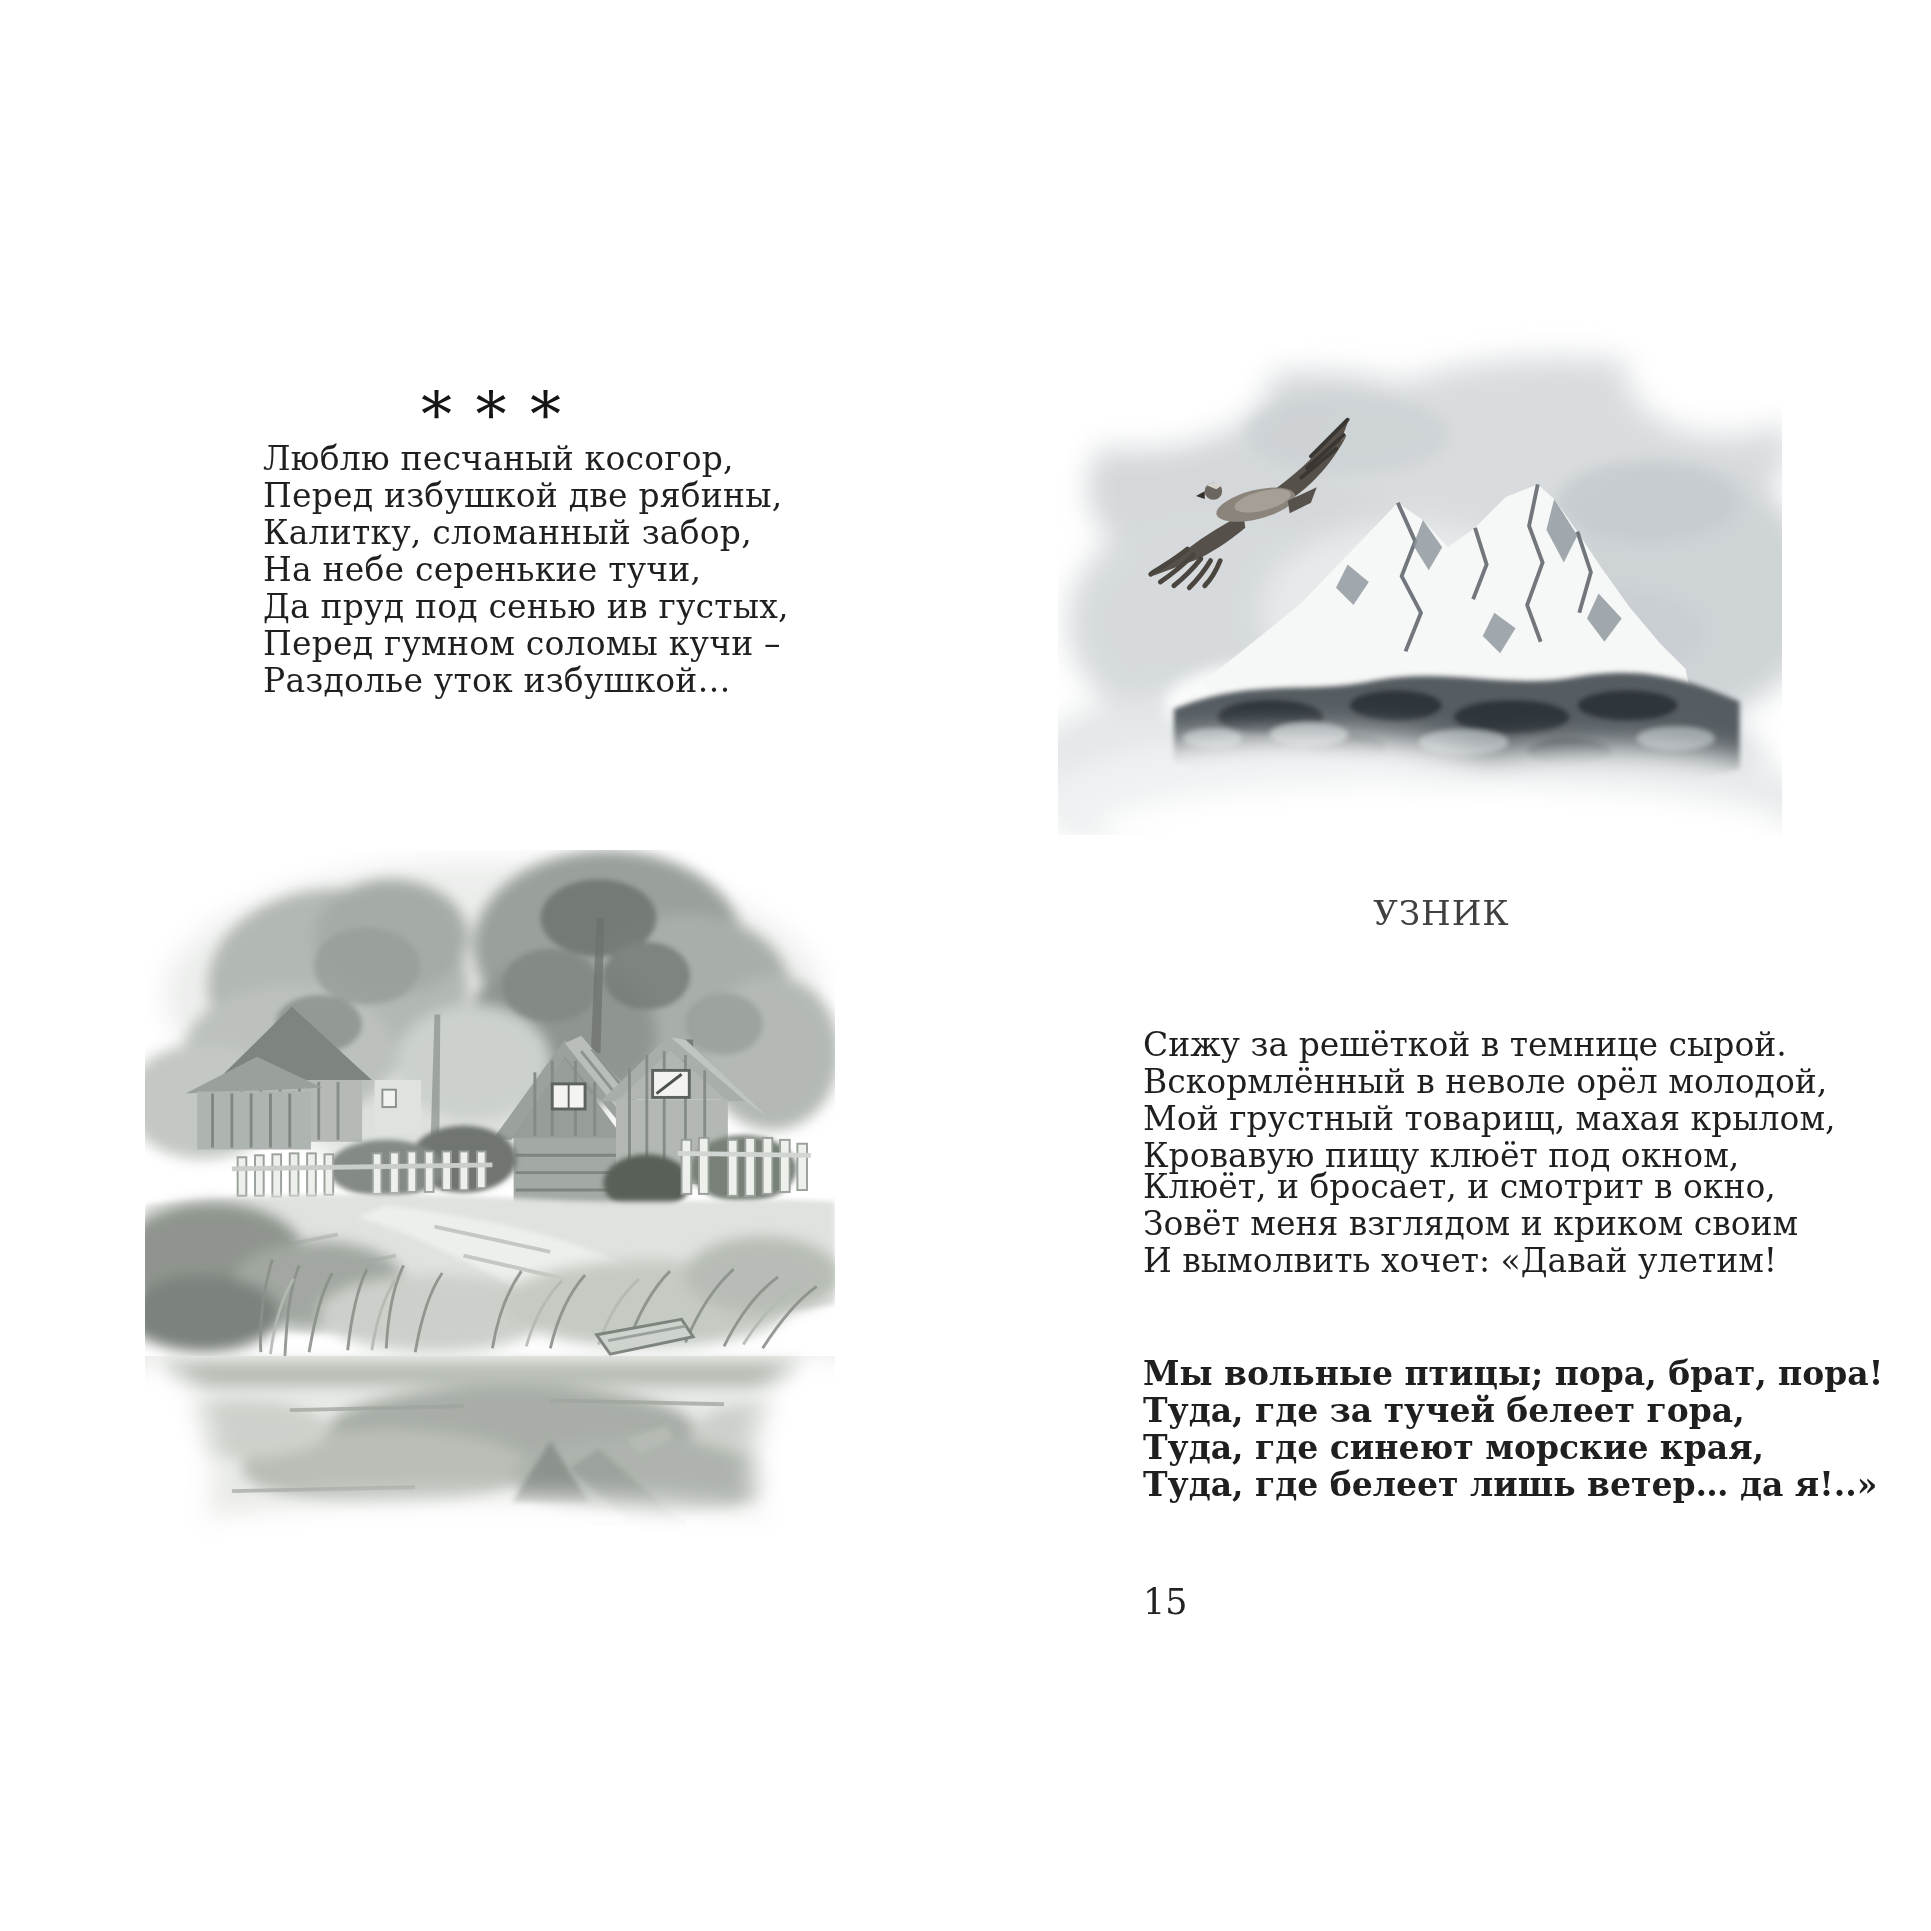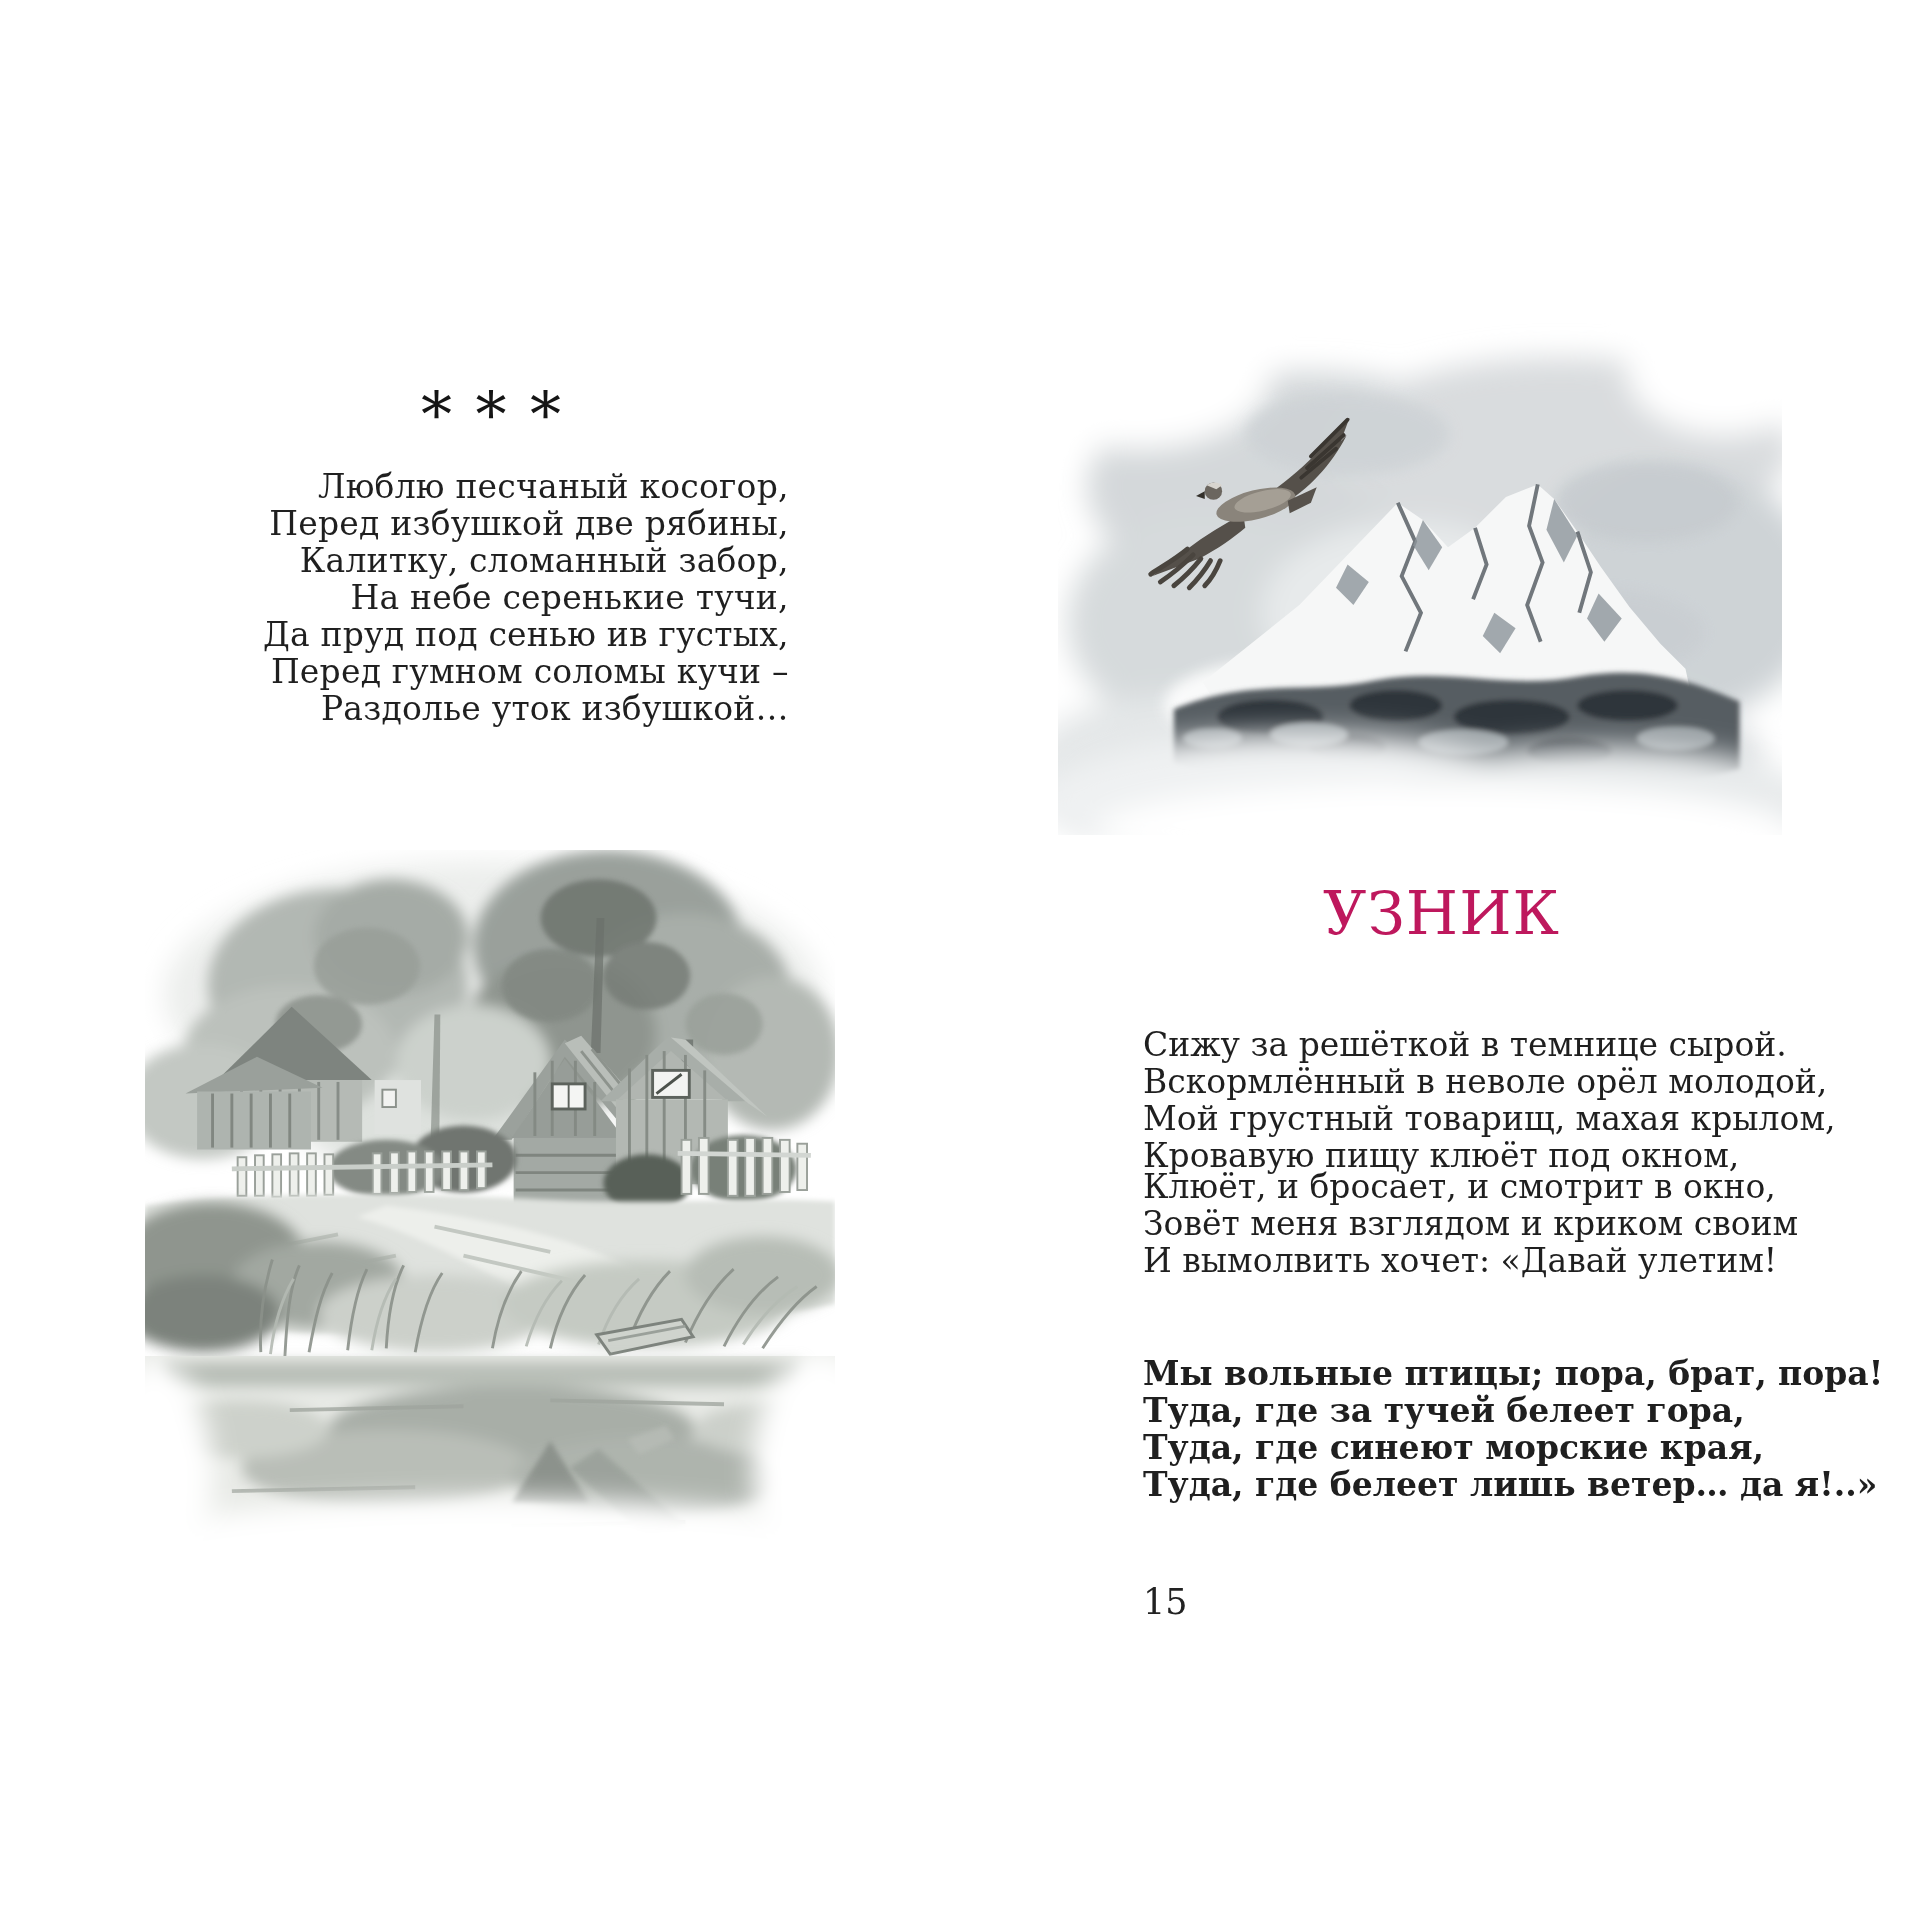--- a/index.html
+++ b/index.html
@@ -7,36 +7,36 @@
     position:relative;width:1931px;height:1931px;background:#ffffff;
     font-family:"DejaVu Serif","Liberation Serif",serif;color:#1f1f1f;overflow:hidden;
   }
   .abs{position:absolute;}
   .poem{font-size:33px;line-height:37px;letter-spacing:0.2px;}
   .poem .poem-line{white-space:pre;}
   .section-marker{
     font-size:62px;line-height:62px;text-align:center;letter-spacing:1.9px;color:#151515;
   }
   .poem-title{
-    font-size:60px;line-height:54px;text-align:center;letter-spacing:1px;color:#be185d;
+    font-size:34px;line-height:54px;text-align:center;letter-spacing:1px;color:#404040;
   }
   .stanza{font-size:33px;line-height:37px;}
   .page-number{font-size:35px;line-height:39px;text-align:left;color:#222;}
   svg{display:block;}
 </style>
 </head>
 <body>
 
 <div class="spread">
 
   <div class="abs" style="left:0;top:0;width:966px;height:1931px;">
 
     <div class="abs section-marker" style="left:263px;top:384px;width:458px;">* * *</div>
 
-    <div class="abs poem" style="left:263px;top:468px;text-align:right;">
+    <div class="abs poem" style="left:263px;top:440px;">
       <div class="poem-line">Люблю песчаный косогор,</div>
       <div class="poem-line">Перед избушкой две рябины,</div>
       <div class="poem-line">Калитку, сломанный забор,</div>
       <div class="poem-line">На небе серенькие тучи,</div>
       <div class="poem-line">Да пруд под сенью ив густых,</div>
       <div class="poem-line">Перед гумном соломы кучи –</div>
       <div class="poem-line">Раздолье уток избушкой…</div>
     </div>
 
     <svg class="abs" style="left:145px;top:850px;" width="690" height="710" viewBox="0 0 715 735" role="img">

